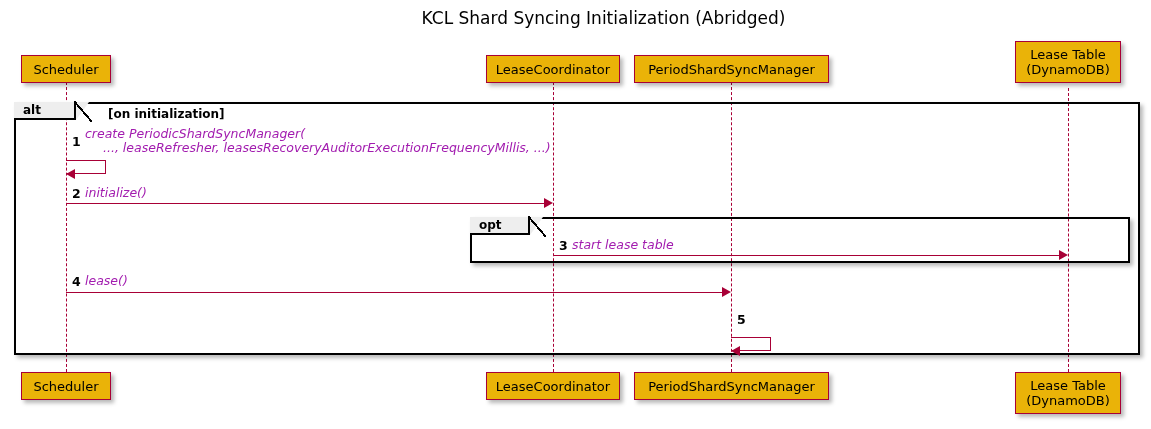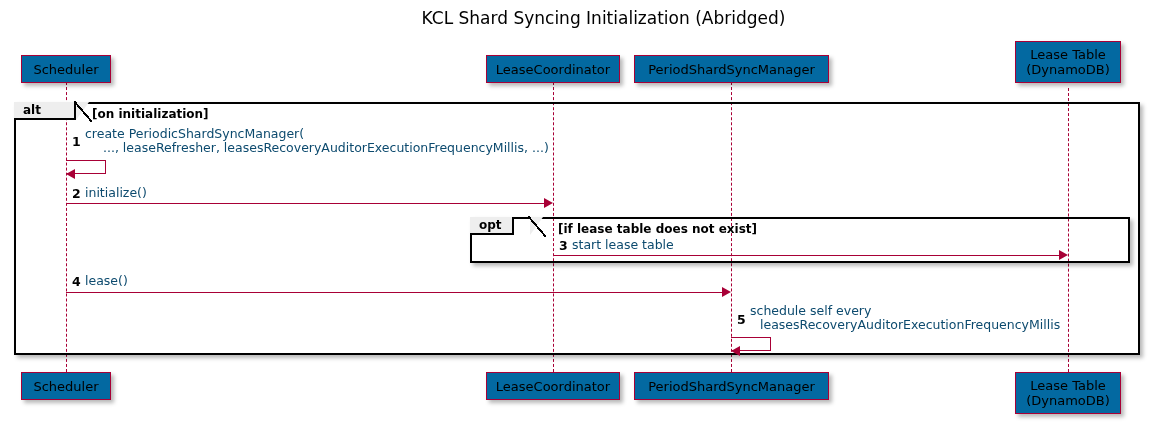--- a/index.html
+++ b/index.html
@@ -30,21 +30,21 @@
     font-size: 17px;
     color: #000000;
     font-family: "DejaVu Sans", sans-serif;
     white-space: nowrap;
     padding-left: 28px;
   }
   
   .participant {
     position: absolute;
     box-sizing: border-box;
-    background: #0369a1;
+    background: #eab308;
     border: 1.5px solid #A80036;
     color: #000000;
     font-size: 13px;
     text-align: center;
     line-height: 15px;
     display: flex;
     flex-direction: column;
     align-items: center;
     justify-content: center;
     box-shadow: 3px 3px 4px rgba(0,0,0,0.28);
@@ -77,20 +77,21 @@
     display: flex;
     align-items: center;
     padding-left: 9px;
   }
   .frame-label {
     position: absolute;
     font-size: 12px;
     font-weight: bold;
     color: #000000;
     white-space: nowrap;
+    margin-left: 16px;
   }
   
   .msg-line {
     position: absolute;
     height: 0;
     border-top: 1.5px solid #A80036;
   }
   .arrow-right {
     position: absolute;
     width: 0; height: 0;
@@ -101,23 +102,24 @@
   .arrow-left {
     position: absolute;
     width: 0; height: 0;
     border-top: 5px solid transparent;
     border-bottom: 5px solid transparent;
     border-right: 9px solid #A80036;
   }
   .msg-label {
     position: absolute;
     font-size: 12.5px;
-    color: #0c4a6e;
+    color: #a21caf;
     white-space: nowrap;
     line-height: 14px;
+    font-style: italic;
   }
   .msg-num {
     font-weight: bold;
     font-size: 12.5px;
   }
   .self-loop {
     position: absolute;
     box-sizing: border-box;
     border-top: 1.5px solid #A80036;
     border-right: 1.5px solid #A80036;
@@ -156,47 +158,42 @@
   <div class="arrow-left" style="left:66px; top:169px;"></div>
 
   <div class="msg-label" style="left:85px; top:186px;">
     <span>initialize()</span>
   </div>
   <div class="msg-num" style="position:absolute; left:72px; top:186px;">2</div>
   <div class="msg-line" style="left:66px; top:203px; width:479px;"></div>
   <div class="arrow-right" style="left:544px; top:198px;"></div>
 
   <div class="frame" style="left:470px; top:217px; width:660px; height:46px;"></div>
-  <div class="frame-tab" style="left:470px; top:217px; width:44px;">
+  <div class="frame-tab" style="left:470px; top:217px; width:60px;">
     <span>opt</span>
   </div>
   <div style="position:absolute; left:530px; top:217px; width:0; height:0;
               border-top:18px solid #EEEEEE; border-right:13px solid transparent;"></div>
   <div style="position:absolute; left:528px; top:216px; width:18px; height:21px;
               background:linear-gradient(to top right, transparent calc(50% - 1px), #000 calc(50% - 1px), #000 calc(50% + 1px), transparent calc(50% + 1px));"></div>
-  <div class="frame-label" style="left:558px; top:222px;">[if lease table does not exist]</div>
 
   <div class="msg-label" style="left:572px; top:238px;">
     <span>start lease table</span>
   </div>
   <div class="msg-num" style="position:absolute; left:559px; top:238px;">3</div>
   <div class="msg-line" style="left:553px; top:255px; width:507px;"></div>
   <div class="arrow-right" style="left:1059px; top:250px;"></div>
 
   <div class="msg-label" style="left:85px; top:274px;">
     <span>lease()</span>
   </div>
   <div class="msg-num" style="position:absolute; left:72px; top:274px;">4</div>
   <div class="msg-line" style="left:66px; top:292px; width:657px;"></div>
   <div class="arrow-right" style="left:722px; top:287px;"></div>
 
-  <div class="msg-label" style="left:750px; top:304px;">
-    <div><span>schedule self every</span></div>
-    <div style="margin-left:10px;"><span>leasesRecoveryAuditorExecutionFrequencyMillis</span></div>
-  </div>
   <div class="msg-num" style="position:absolute; left:737px; top:312px;">5</div>
   <div class="self-loop" style="left:731px; top:337px; width:40px; height:14px;"></div>
   <div class="arrow-left" style="left:731px; top:346px;"></div>
 
   <div class="participant" style="left:21px; top:55px; width:90px; height:28px;">
     <span>Scheduler</span>
   </div>
   <div class="participant" style="left:486px; top:55px; width:134px; height:28px;">
     <span>LeaseCoordinator</span>
   </div>

